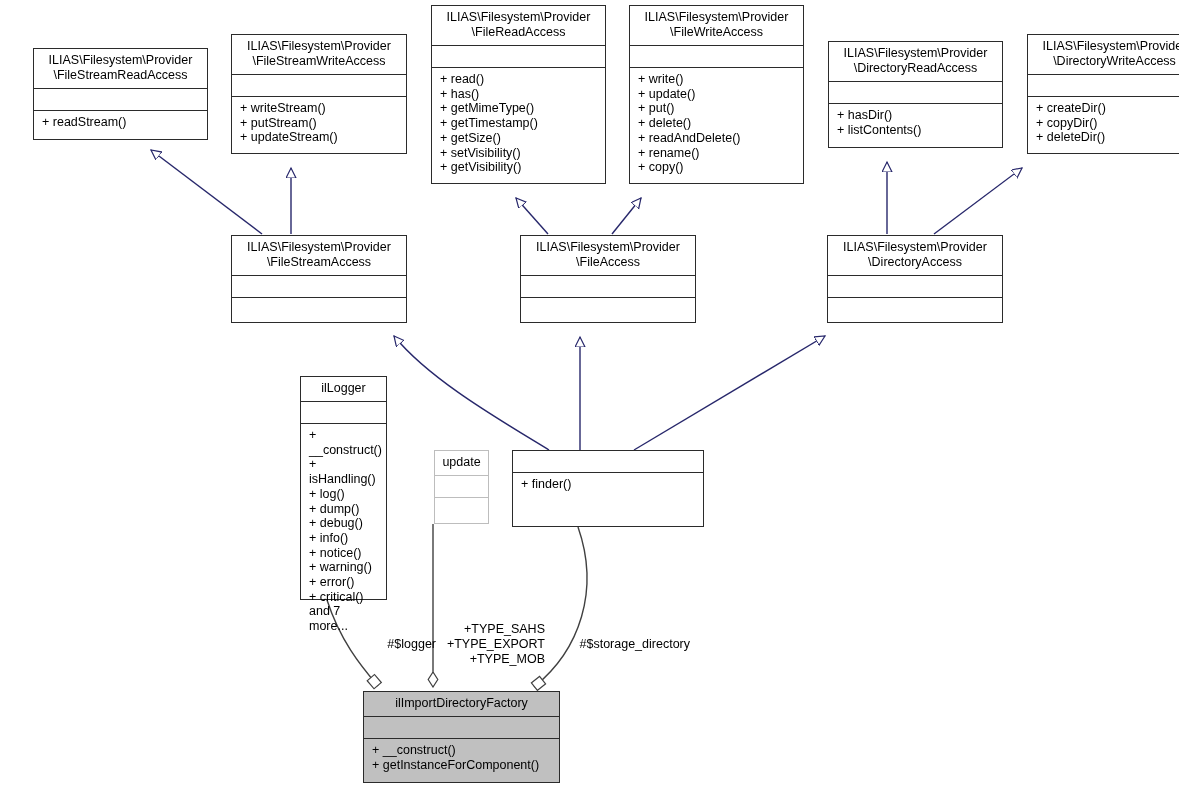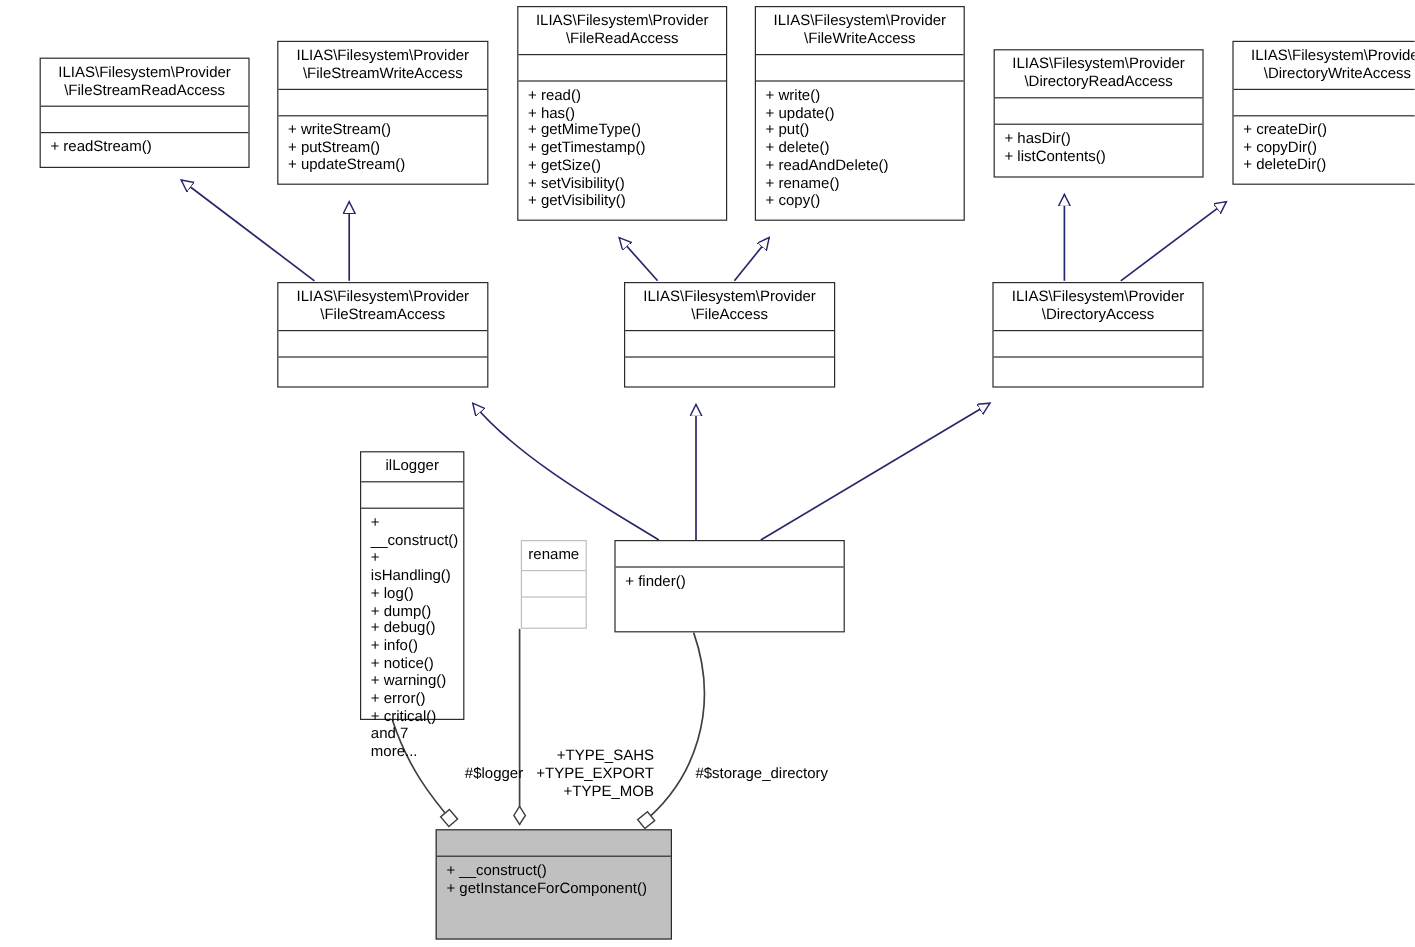--- a/index.html
+++ b/index.html
@@ -236,31 +236,32 @@
 + debug()
 + info()
 + notice()
 + warning()
 + error()
 + critical()
 and 7 more...</div>
   </div>
 
   <div class="uml-class faint" style="left:406px; top:450px; width:55px; height:74px;">
-    <div class="uml-name">rename</div>
+    <div class="uml-name">update</div>
     <div class="uml-attrs" style="min-height:22px;"></div>
     <div class="uml-ops"></div>
   </div>
 
   <div class="uml-class" style="left:484px; top:450px; width:192px; height:77px;">
     <div class="uml-attrs"></div>
     <div class="uml-ops">+ finder()</div>
   </div>
 
   <div class="uml-class shaded" style="left:335px; top:691px; width:197px; height:92px;">
+    <div class="uml-name">ilImportDirectoryFactory</div>
     <div class="uml-attrs"></div>
     <div class="uml-ops">+ __construct()
 + getInstanceForComponent()</div>
   </div>
 
   <div class="edge-label" style="left:374px; top:637px; width:62px; text-align:right;">#$logger</div>
 
   <div class="edge-label" style="left:437px; top:622px; width:108px;text-align:right;">+TYPE_SAHS
 +TYPE_EXPORT
 +TYPE_MOB</div>

